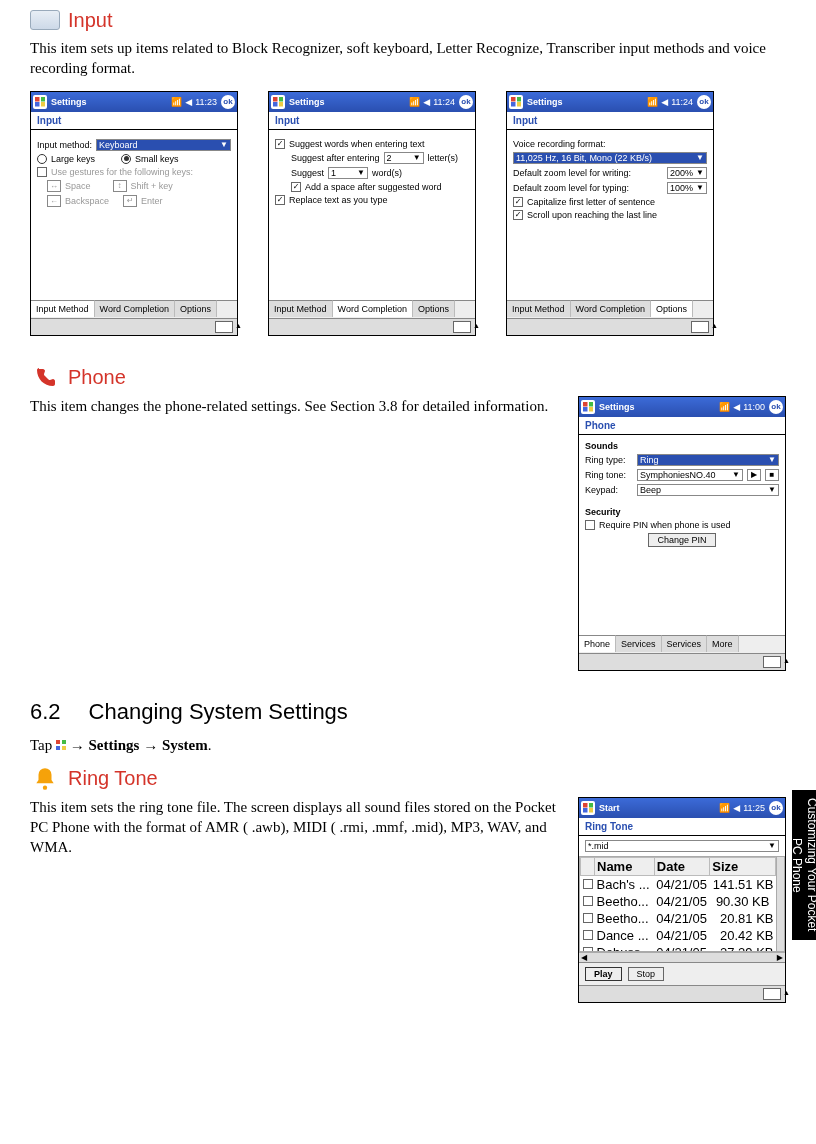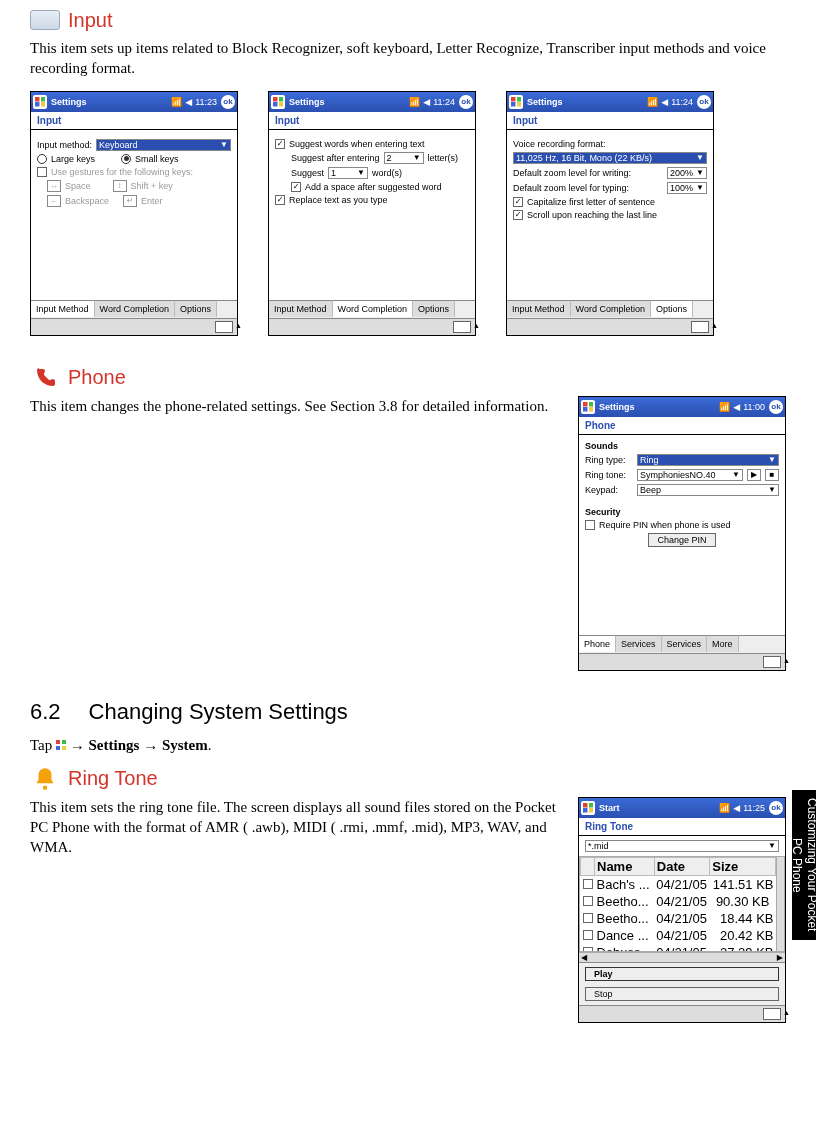--- a/index.html
+++ b/index.html
@@ -263,21 +263,20 @@
     height: 96px;
     overflow: hidden;
   }
   .tbl-wrap > div:first-child { flex: 1; overflow: hidden; }
   .play-row {
     display: flex;
     gap: 6px;
     padding: 4px 6px;
     border-top: 1px solid #888;
     background: #eee;
-    flex-direction: column;
   }
   .play-row .btn.bold { font-weight: bold; border: 1px solid #333; }
   .hr-scroll {
     height: 10px;
     background: #ddd;
     border-top: 1px solid #aaa;
     display: flex;
     justify-content: space-between;
     font-size: 8px;
     padding: 0 2px;
@@ -601,21 +600,21 @@
                 <tr>
                   <td><span class="cb"></span></td>
                   <td>Beetho...</td>
                   <td>04/21/05</td>
                   <td style="text-align:center">90.30 KB</td>
                 </tr>
                 <tr>
                   <td><span class="cb"></span></td>
                   <td>Beetho...</td>
                   <td>04/21/05</td>
-                  <td style="text-align:right">18.44 KB</td>
+                  <td style="text-align:right">20.81 KB</td>
                 </tr>
                 <tr>
                   <td><span class="cb"></span></td>
                   <td>Dance ...</td>
                   <td>04/21/05</td>
                   <td style="text-align:right">20.42 KB</td>
                 </tr>
                 <tr>
                   <td><span class="cb"></span></td>
                   <td>Debuss...</td>

